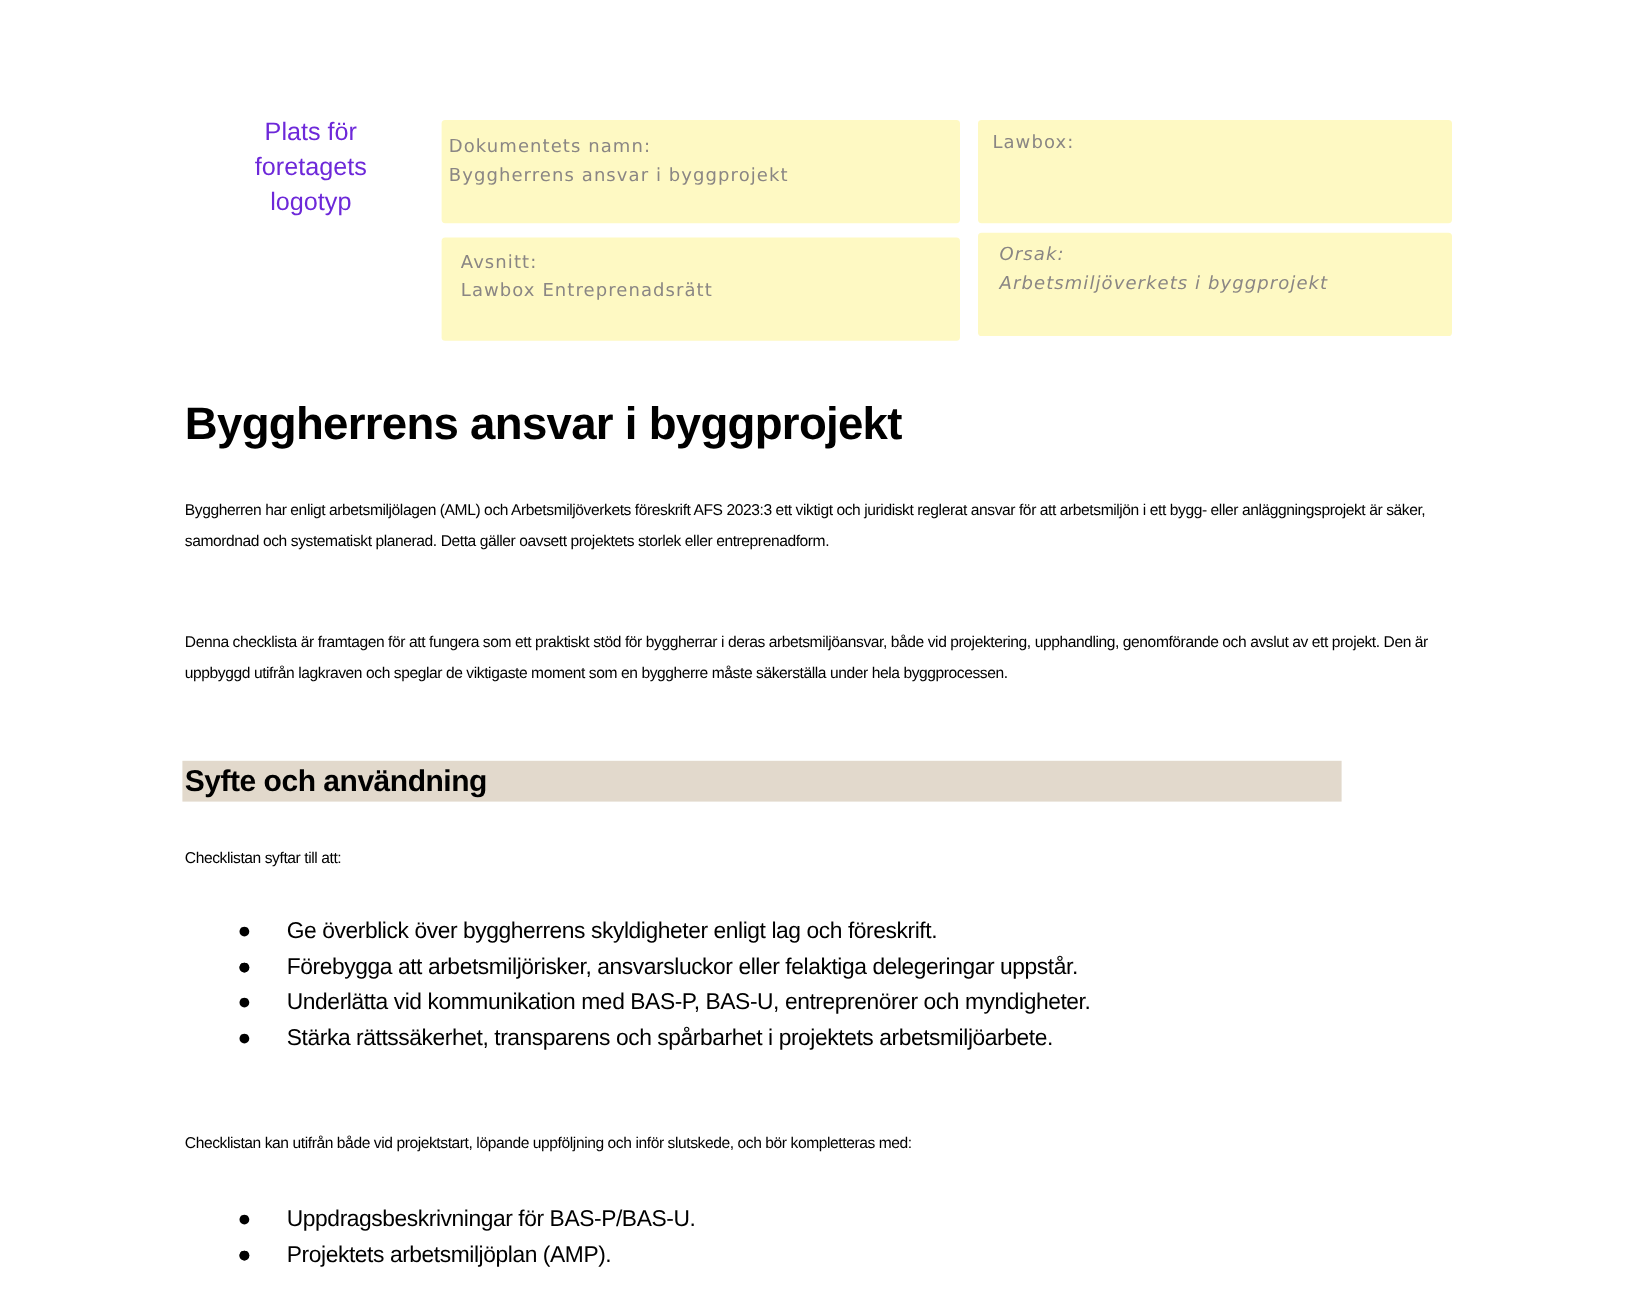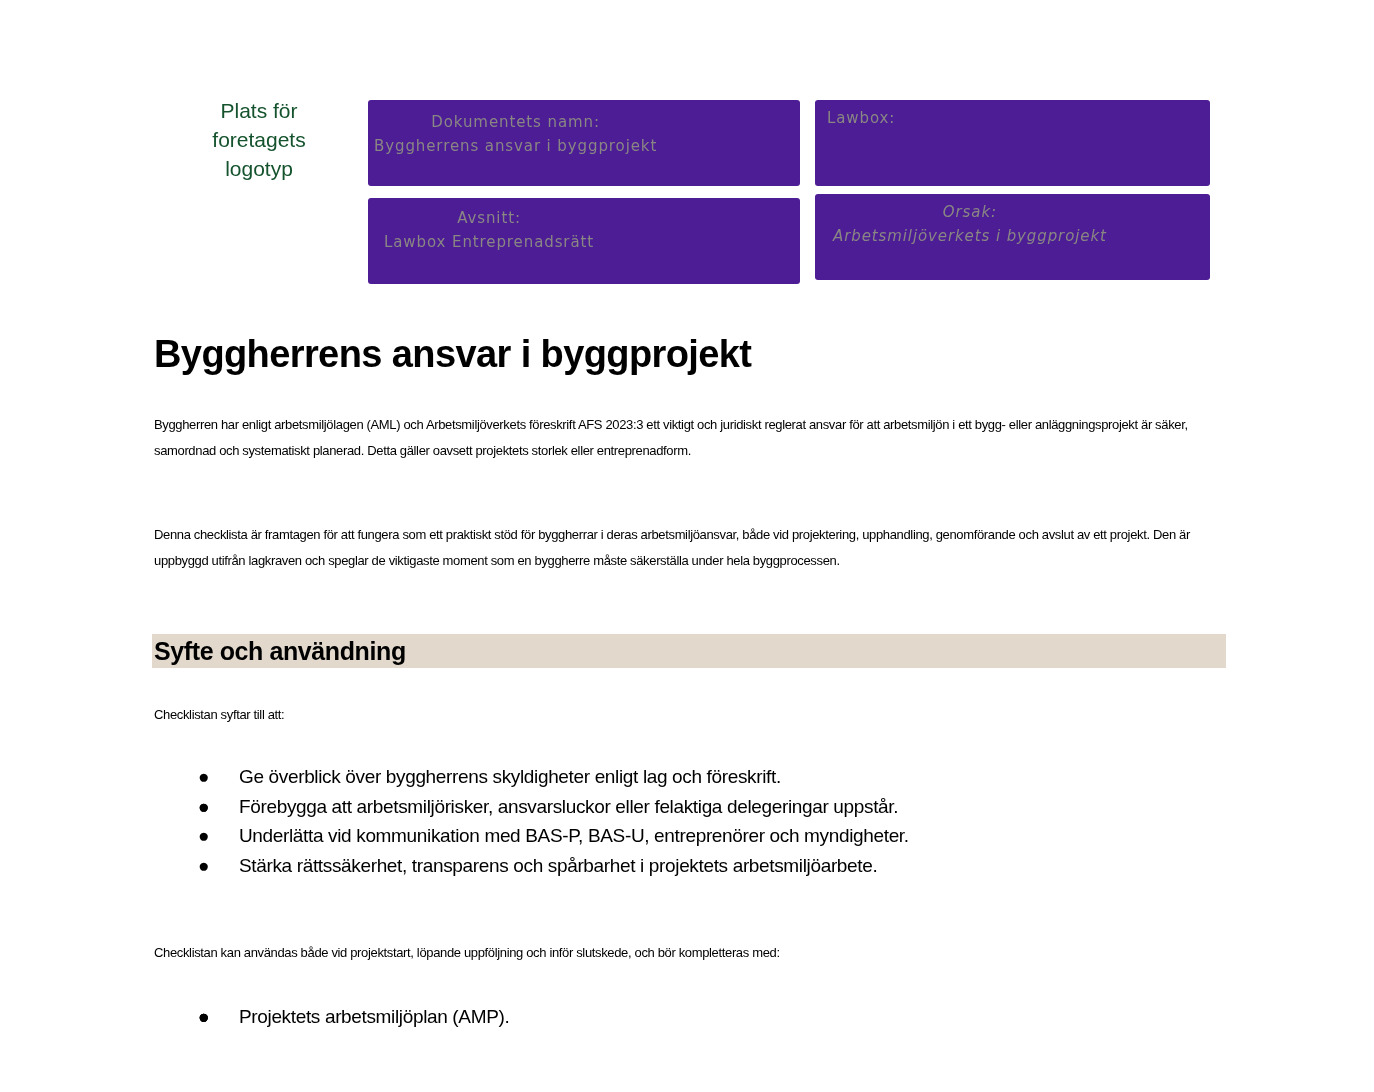--- a/index.html
+++ b/index.html
@@ -1,38 +1,38 @@
 <!DOCTYPE html>
 <html><head>
 <meta charset="utf-8">
 <style>
   html, body { margin: 0; padding: 0; background: #ffffff; }
   body { width: 1374px; height: 1092px; position: relative; overflow: hidden;
          font-family: "Liberation Sans", "DejaVu Sans", sans-serif; color: #000; }
   .logo { position: absolute; left: 188px; top: 96px; width: 142px; text-align: center;
-          font-size: 21px; line-height: 29px; color: #14532d; }
-  .field { position: absolute; background: #4c1d95; border-radius: 3px; text-align: center; }
+          font-size: 21px; line-height: 29px; color: #6d28d9; }
+  .field { position: absolute; background: #fef9c3; border-radius: 3px; }
   .field .label, .field .value { font-family: "DejaVu Sans", sans-serif; font-size: 15px;
           letter-spacing: 0.9px; color: #8a8684; line-height: 24px; white-space: nowrap; }
   #f-docname { left: 368px; top: 100px; width: 432px; height: 86px; }
   #f-docname .inner { position: absolute; left: 6px; top: 10px; }
   #f-date { left: 815px; top: 100px; width: 395px; height: 86px; }
   #f-date .inner { position: absolute; left: 12px; top: 6px; }
   #f-section { left: 368px; top: 198px; width: 432px; height: 86px; }
   #f-section .inner { position: absolute; left: 16px; top: 8px; }
   #f-reason { left: 815px; top: 194px; width: 395px; height: 86px; font-style: italic; }
   #f-reason .inner { position: absolute; left: 18px; top: 6px; }
 
   h1 { position: absolute; left: 154px; top: 330px; margin: 0; font-size: 38px;
        font-weight: bold; letter-spacing: -0.6px; line-height: 48px; }
   .para { position: absolute; left: 154px; width: 1080px; margin: 0; font-size: 13px;
           line-height: 26px; letter-spacing: -0.35px; }
   #p1 { top: 412px; }
   #p2 { top: 522px; }
-  .section-head { position: absolute; left: 152px; top: 634px; width: 1074px; height: 34px;
+  .section-head { position: absolute; left: 152px; top: 634px; width: 966px; height: 34px;
           background: #e2d9cc; }
   .section-head h2 { margin: 0; padding-left: 2px; font-size: 25px; font-weight: bold;
           line-height: 34px; letter-spacing: -0.4px; }
   #intro1 { top: 702px; }
   #intro2 { top: 940px; }
   ul.blist { position: absolute; left: 0; margin: 0; padding: 0; list-style: none; }
   ul.blist li { position: relative; padding-left: 239px; font-size: 19px; line-height: 29.5px;
           letter-spacing: -0.35px; white-space: nowrap; }
   ul.blist li .bullet { position: absolute; left: 198px; top: 0; font-size: 19px; }
   #list1 { top: 762px; }
@@ -87,19 +87,19 @@
 <p class="para" id="intro1">Checklistan syftar till att:</p>
 
 <ul class="blist" id="list1">
   <li><span class="bullet">●</span><span>Ge överblick över byggherrens skyldigheter enligt lag och föreskrift.</span></li>
   <li><span class="bullet">●</span></li>
   <li><span class="bullet">●</span><span>Förebygga att arbetsmiljörisker, ansvarsluckor eller felaktiga delegeringar uppstår.</span></li>
   <li><span class="bullet">●</span><span>Underlätta vid kommunikation med BAS-P, BAS-U, entreprenörer och myndigheter.</span></li>
   <li><span class="bullet">●</span><span>Stärka rättssäkerhet, transparens och spårbarhet i projektets arbetsmiljöarbete.</span></li>
 </ul>
 
-<p class="para" id="intro2">Checklistan kan användas både vid projektstart, löpande uppföljning och inför slutskede, och bör kompletteras med:</p>
+<p class="para" id="intro2">Checklistan kan utifrån både vid projektstart, löpande uppföljning och inför slutskede, och bör kompletteras med:</p>
 
 <ul class="blist" id="list2">
-  <li><span class="bullet">●</span></li>
+  <li><span class="bullet">●</span><span>Uppdragsbeskrivningar för BAS-P/BAS-U.</span></li>
   <li><span class="bullet">●</span></li>
   <li><span class="bullet">●</span><span>Projektets arbetsmiljöplan (AMP).</span></li>
 </ul>
 
 </body></html>

